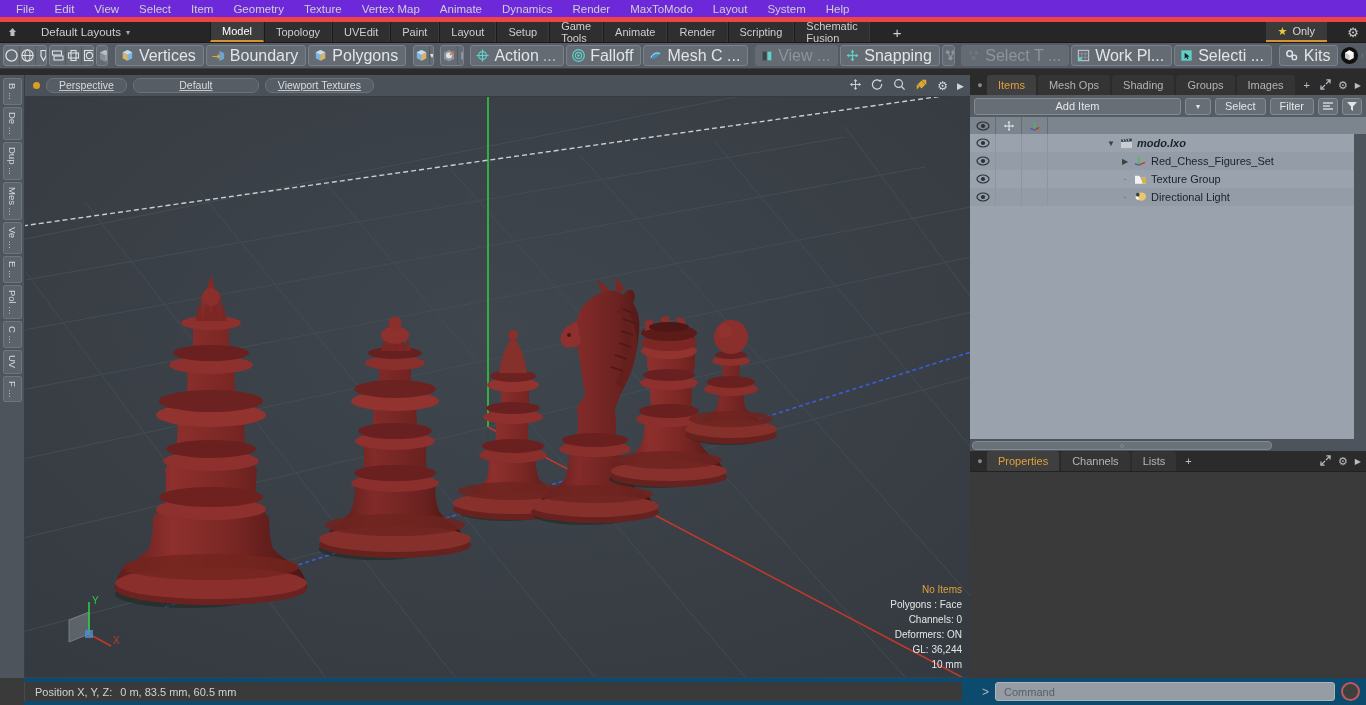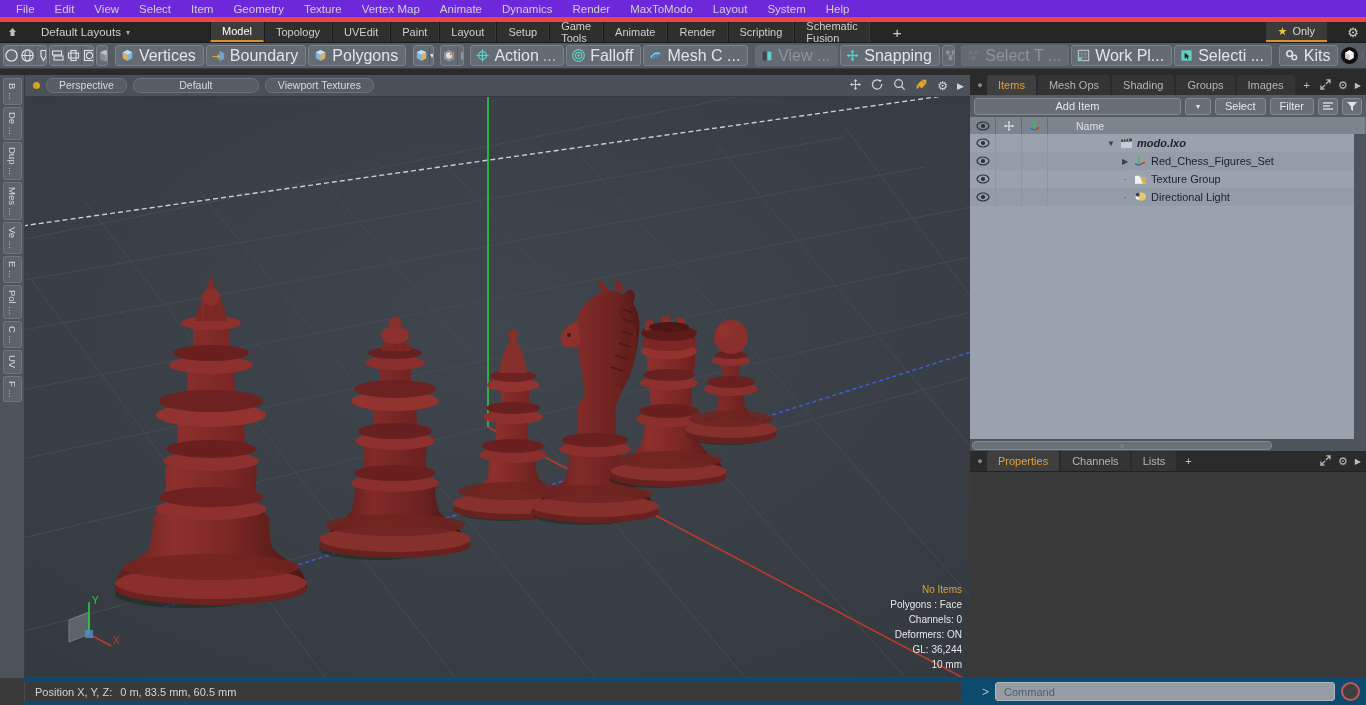--- a/index.html
+++ b/index.html
@@ -92,21 +92,21 @@
   }
   .vtab {
     width:19px; margin-bottom:2px; background:#5c636b;
     border:1px solid #6d757d; border-radius:2px;
     display:flex; align-items:center; justify-content:center;
     color:#d6d8da; font-size:9.5px;
     writing-mode: vertical-rl; padding: 4px 0;
   }
 
   
-  .viewport { flex:1; position:relative; background:#3a4046; overflow:hidden; }
+  .viewport { flex:1; position:relative; background:#3a4046; overflow:hidden;text-decoration:underline; }
   .vp-header {
     height:22px; background:#4b5158; display:flex; align-items:center;
     padding-left:8px; gap:6px; position:relative; z-index:5;
     border-bottom:1px solid #353a40;
   }
   .vp-dot { width:7px; height:7px; border-radius:50%; background:#d8a020; }
   .vp-pill {
     height:15px; padding:0 12px; border:1px solid #6b7279; border-radius:7px;
     background:#565d64; color:#d8dadd; font-size:10.5px; line-height:13px;
     text-align:center;
@@ -845,21 +845,20 @@
             <line x1="2" y1="6.5" x2="11" y2="6.5" stroke="#e8eaec" stroke-width="1.1"></line>
           </svg>
       </div>
       <div class="c ax">
         <svg width="12" height="12" viewBox="0 0 13 13">
             <line x1="6" y1="11" x2="6" y2="2" stroke="#3ec050" stroke-width="1.4"></line>
             <line x1="6" y1="11" x2="11" y2="8" stroke="#c0392b" stroke-width="1.4"></line>
             <line x1="6" y1="11" x2="1.5" y2="9" stroke="#3b5ed8" stroke-width="1.4"></line>
           </svg>
       </div>
-      <div class="c name">Name</div>
     </div>
 
     <div class="il-body">
       <div id="item-rows">
           <div class="il-row root">
             <div class="c eye">
               <svg width="14" height="10" viewBox="0 0 14 10">
                 <ellipse cx="7" cy="5" rx="6" ry="4" fill="none" stroke="#2a3036" stroke-width="1.2"></ellipse>
                 <circle cx="7" cy="5" r="2.1" fill="#2a3036"></circle>
               </svg>

